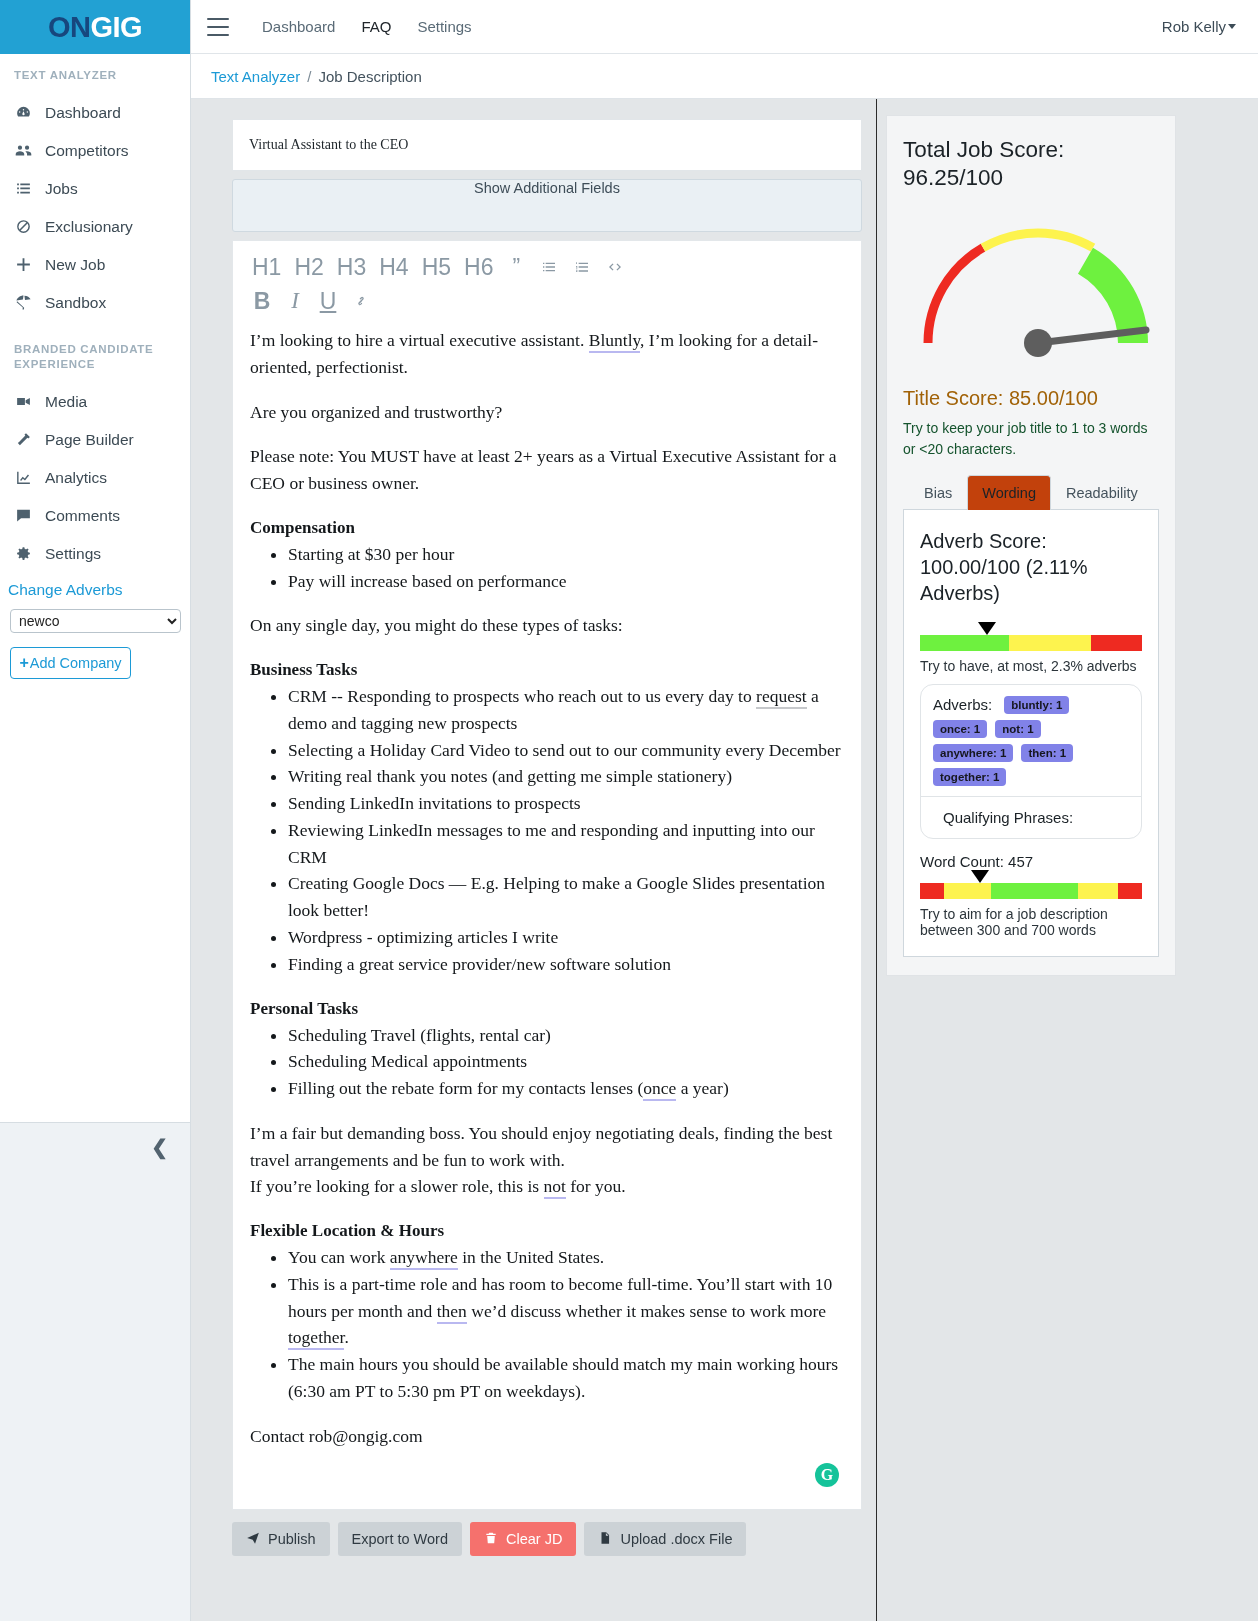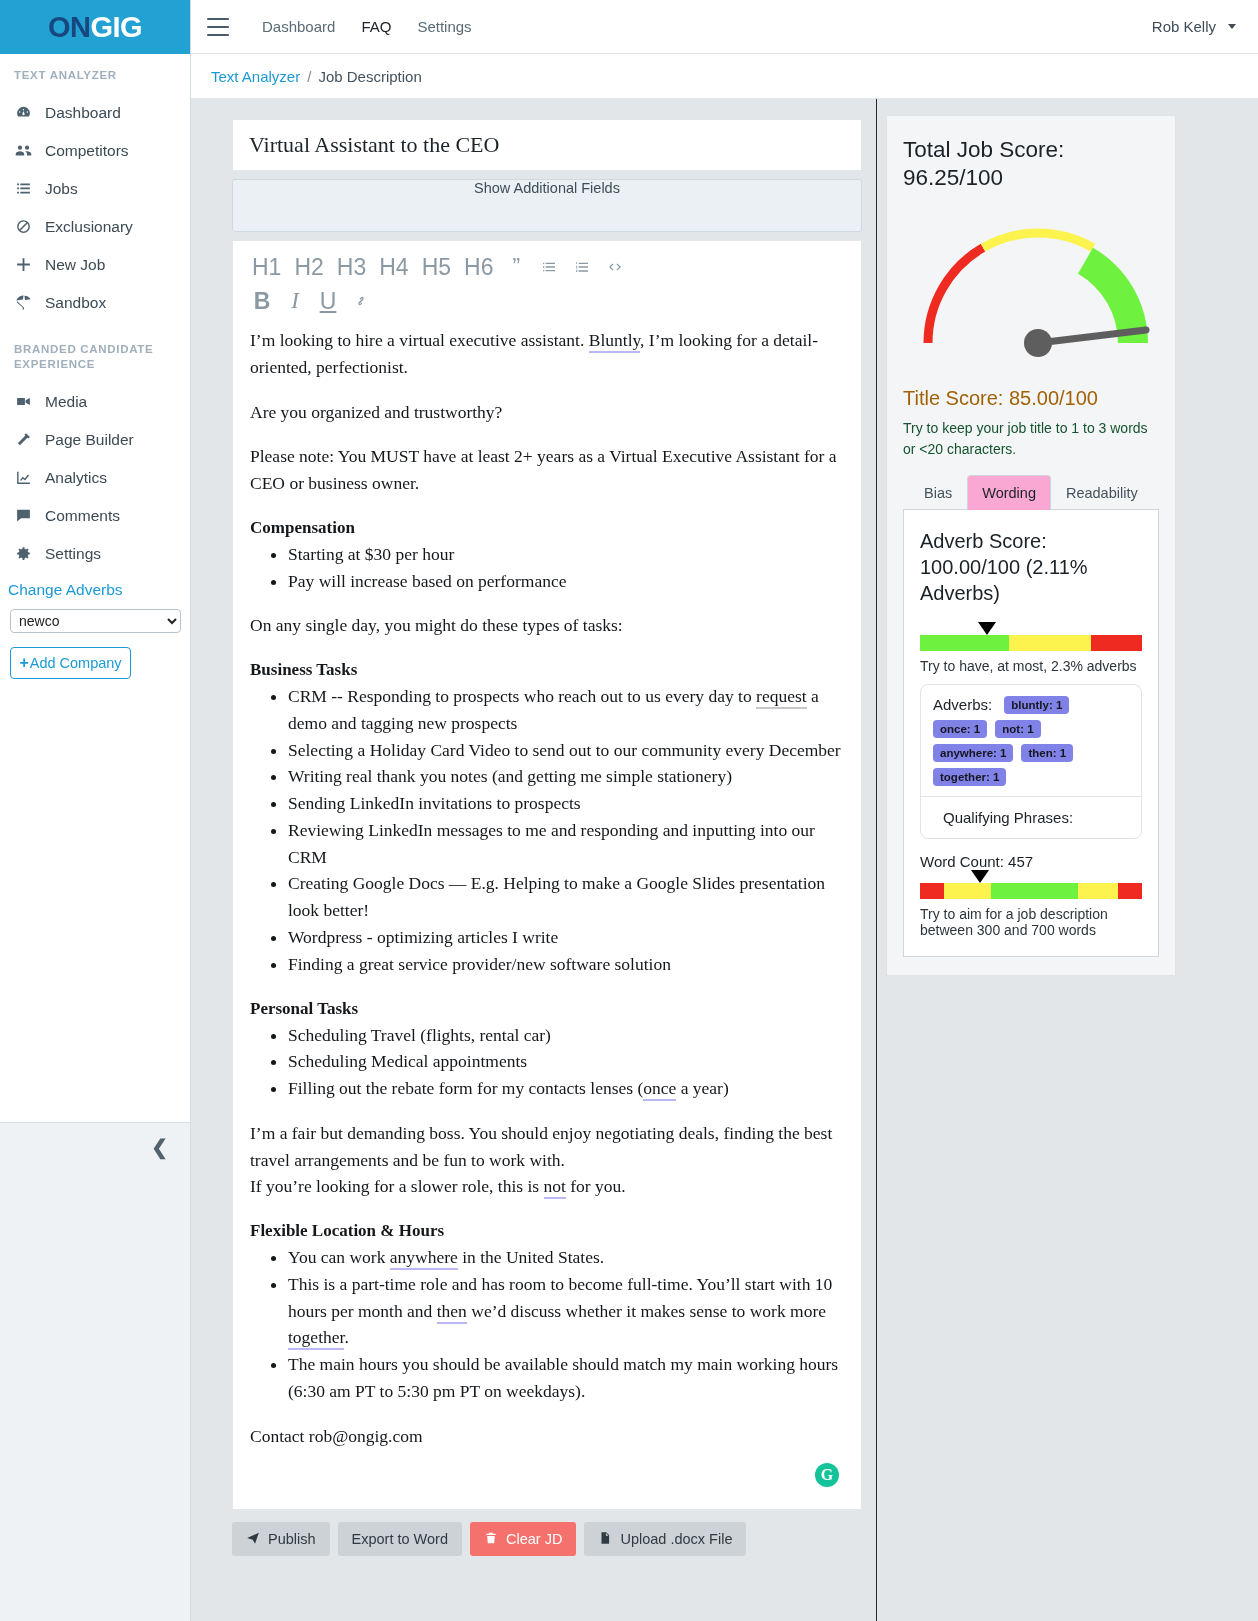--- a/index.html
+++ b/index.html
@@ -83,21 +83,21 @@
     width:22px; height:18px; margin-left:16px; margin-right:20px;
     display:flex; flex-direction:column; justify-content:space-between; cursor:pointer;
   }
   #hamburger span{ display:block; height:2px; background:#4a5a66; border-radius:1px; }
   .topnav-link{
     font-size:15px; color:#5a6b77; padding:0 13px; cursor:pointer; text-decoration:none;
   }
   .topnav-link.active{ color:#20262b; }
   #user-menu{
     margin-left:auto; margin-right:22px; font-size:15px; color:#3d4c57; cursor:pointer;
-    display:flex; align-items:center; gap:12px;
+    display:flex; align-items:center; gap:2px;
   }
   .caret-down{
     width:0;height:0;border-left:4px solid transparent;border-right:4px solid transparent;
     border-top:5px solid #3d4c57; display:inline-block;
   }
 
   
   #breadcrumb-bar{
     position:absolute; left:191px; top:54px; width:1067px; height:45px;
     background:#ffffff; border-bottom:1px solid #dfe4e8;
@@ -113,21 +113,21 @@
     background:#e3e6e8;
   }
 
   
   #editor-col{
     position:absolute; left:41px; top:20px; width:630px;
   }
   #job-title-box{
     background:#fff; border:1px solid #e2e6e9; height:52px;
     display:flex; align-items:center; padding:0 16px;
-    font-family:"Liberation Serif", serif; font-size:22px; color:#1d2429;
+    font-family:"Liberation Serif", serif; font-size:14px; color:#1d2429;
   }
   #show-additional-fields{
     margin-top:8px; height:53px; width:630px;
     background:#eaf0f4; border:1px solid #cfd9e0; border-radius:3px;
     display:flex; align-items:flex-start; justify-content:center;
     font-size:14.5px; color:#3e4d58; cursor:pointer;
     font-family:"Liberation Sans", sans-serif;
   }
   #editor-card{
     margin-top:8px; background:#ffffff; border:1px solid #e3e7ea;
@@ -199,37 +199,37 @@
   .score-h2{ font-size:20px; color:#a16207; margin:14px 0 8px 0; font-weight:normal; }
   .score-note{ font-size:14px; color:#14532d; line-height:1.45; margin:0; }
 
   #tabs{ display:flex; margin-top:16px; gap:0; padding-left:6px;}
   .tab{
     font-size:14.5px; color:#45535d; padding:9px 14px; cursor:pointer;
     border:1px solid transparent; border-bottom:none; background:transparent;
     border-radius:4px 4px 0 0;
   }
   .tab.active{
-    background:#f9a8d4; border-color:#cfd7dd; color:#1b2227; position:relative; top:0;
+    background:#c2410c; border-color:#cfd7dd; color:#1b2227; position:relative; top:0;
   }
   #tab-panel{
     background:#ffffff; border:1px solid #cfd7dd; margin-top:-1px;
     padding:18px 16px 18px 16px;
   }
   .adverb-h{ font-size:20px; color:#1b2227; line-height:1.3; margin:0 0 16px 0; font-weight:normal;}
   .meter{ display:flex; height:16px; width:100%; margin:0; }
   .meter-wrap{ position:relative; padding-top:13px; }
   .marker{
     position:absolute; top:0; width:0;height:0;
     border-left:9px solid transparent; border-right:9px solid transparent;
     border-top:13px solid #000; transform:translateX(-9px);
   }
   .meter-note{ font-size:14px; color:#2c353b; margin:7px 0 0 0; }
   #adverb-box{
-    margin-top:10px; border:1px solid #e0e4e7; border-radius:8px;
+    margin-top:10px; border:1px solid #e0e4e7; border-radius:13px;
   }
   #adverb-row{ padding:11px 12px 10px 12px; display:flex; flex-wrap:wrap; gap:6px 8px; align-items:center; }
   .adverb-label{ font-size:15px; color:#1b2227; margin-right:4px; }
   .badge{
     background:#8182e8; color:#16171f; font-size:11.5px; font-weight:bold;
     padding:3px 7px; border-radius:4px; white-space:nowrap;
     font-family:"Liberation Sans", sans-serif;
   }
   #qualifying-row{
     border-top:1px solid #e0e4e7; padding:12px 12px 12px 22px;

